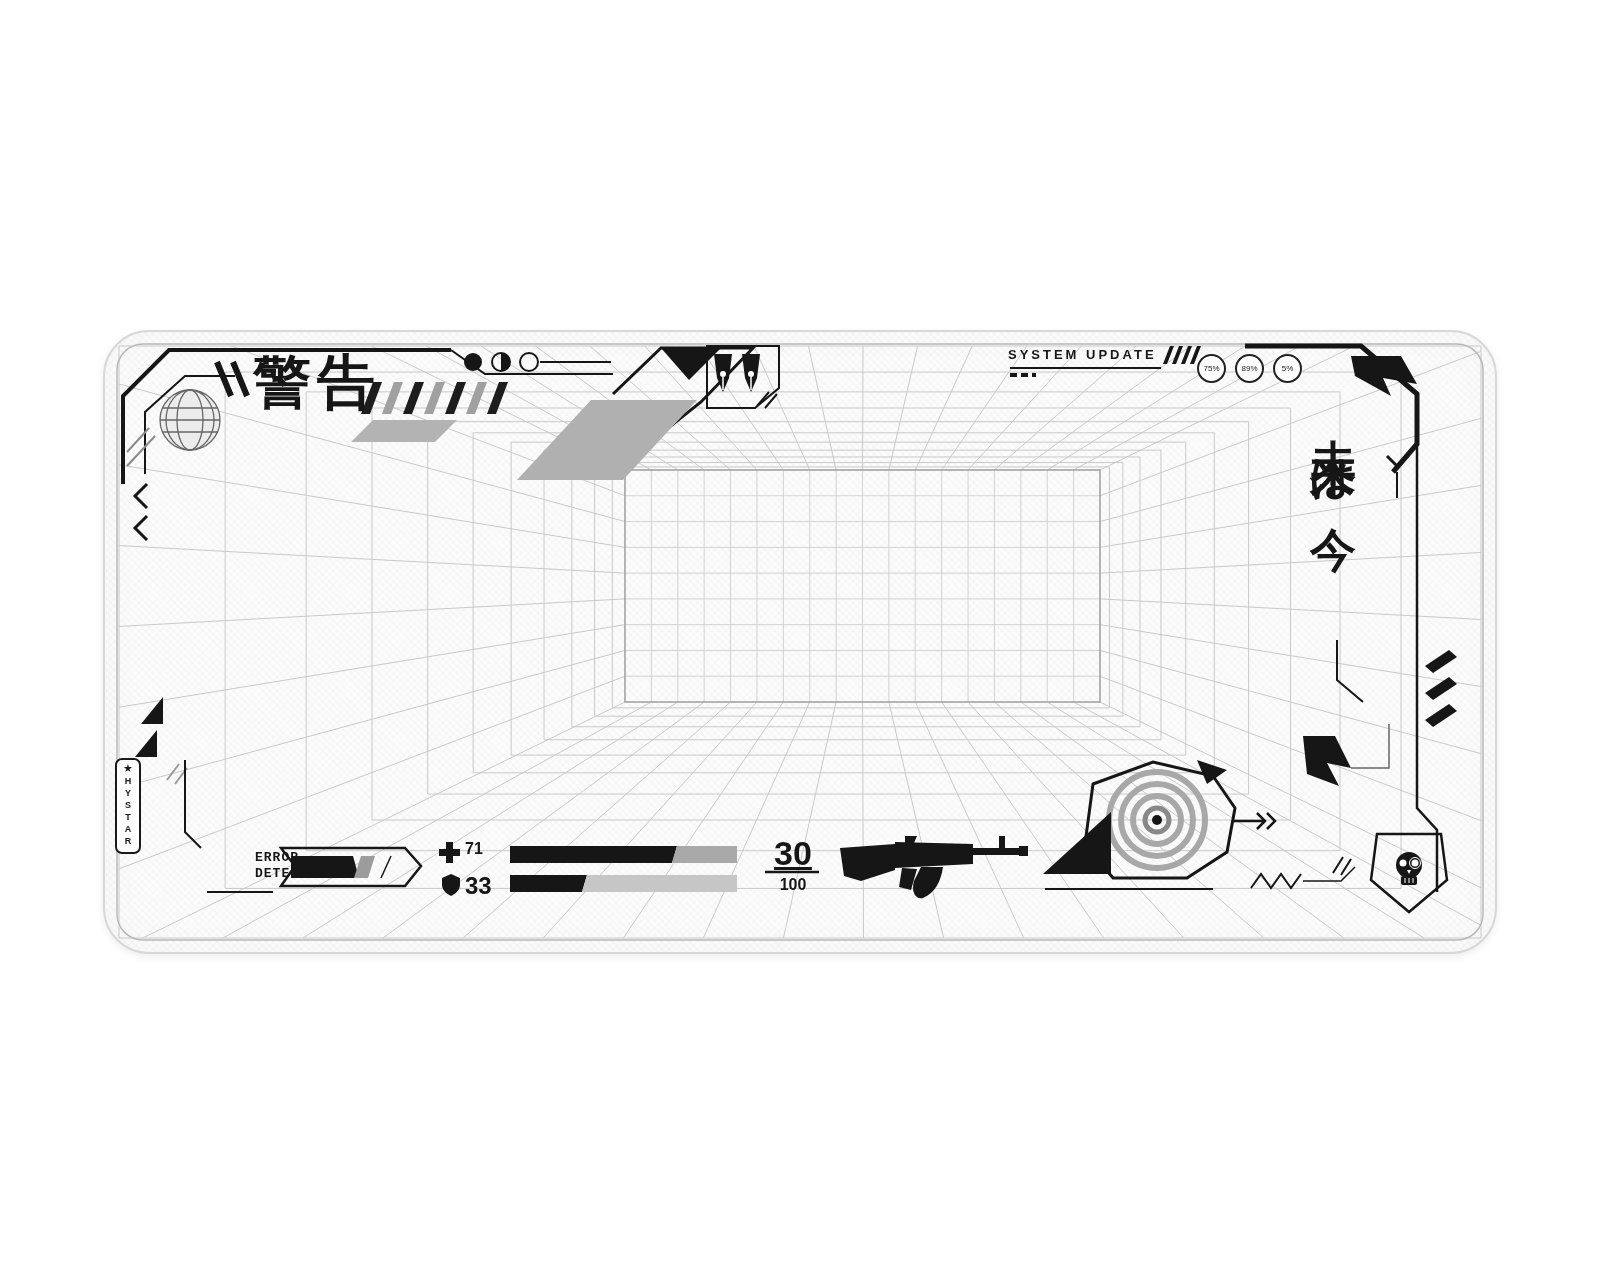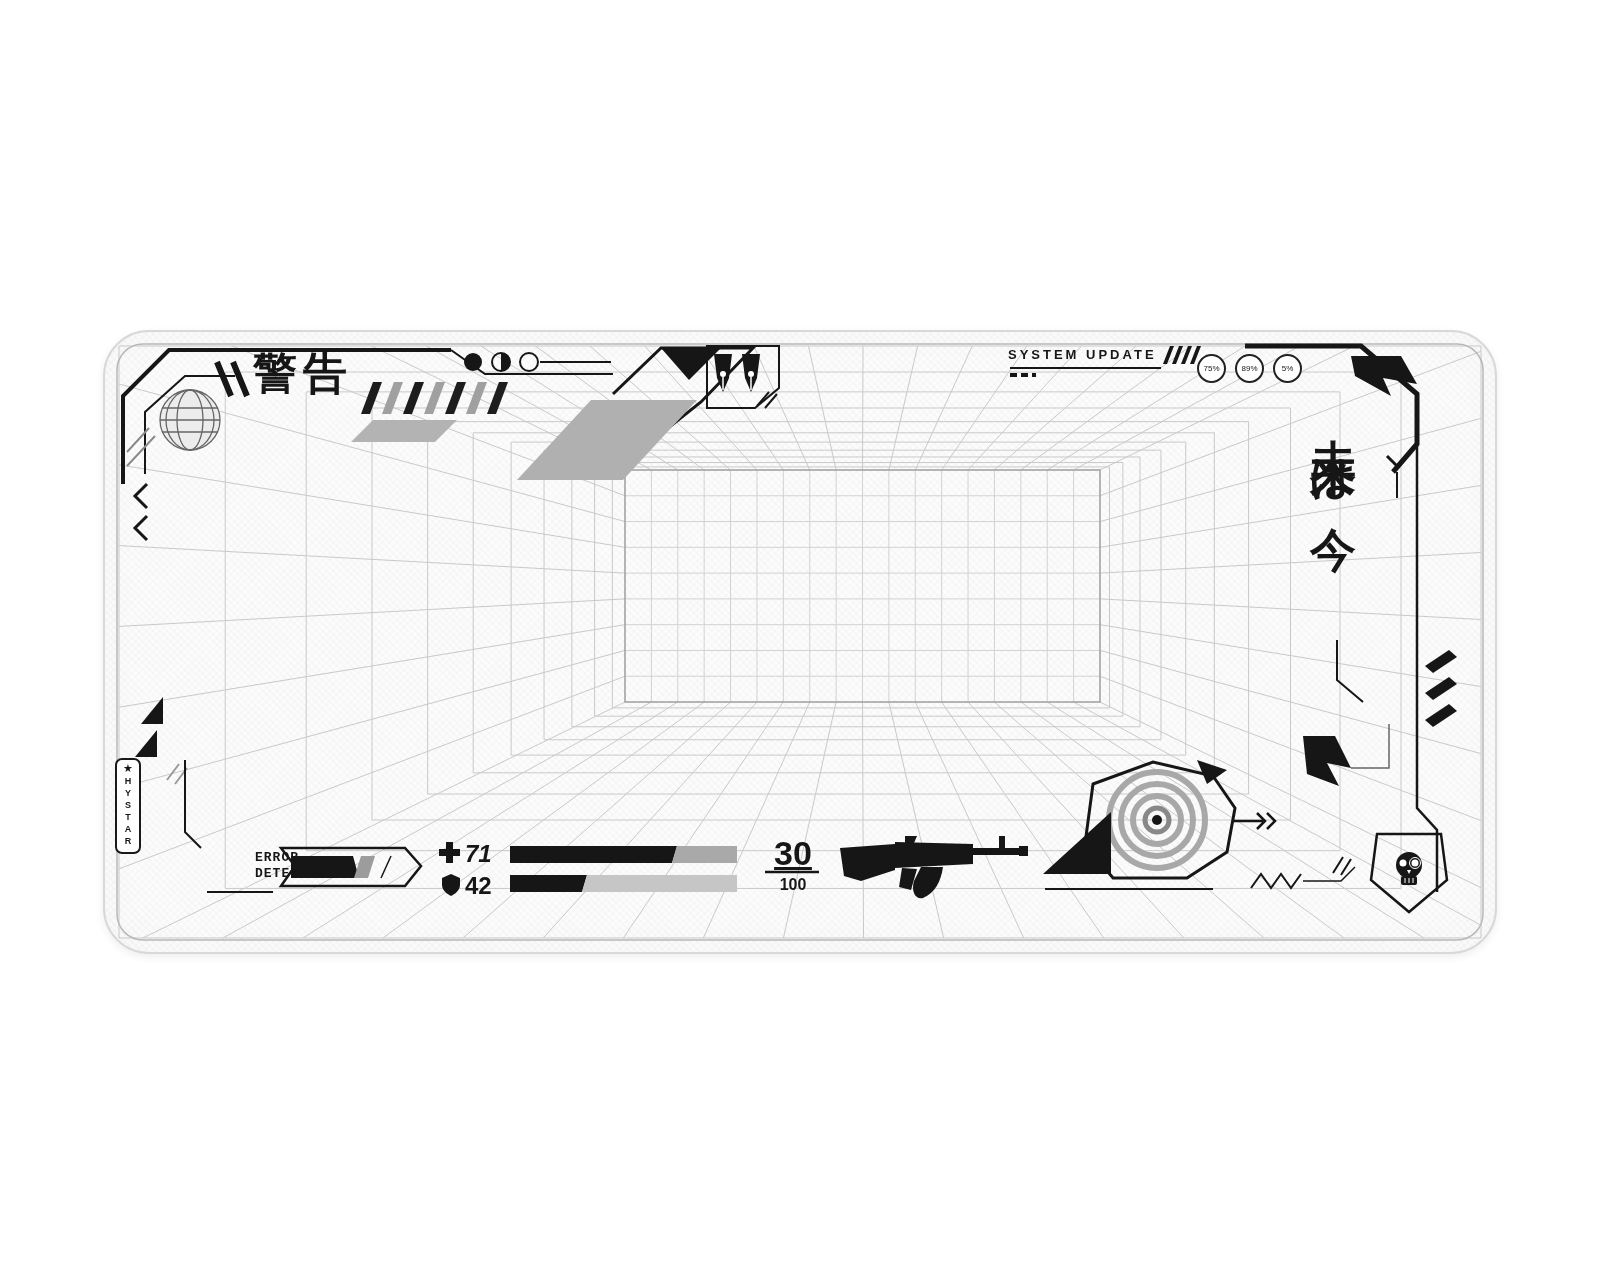--- a/index.html
+++ b/index.html
@@ -8,27 +8,27 @@
     position:absolute;left:103px;top:330px;width:1390px;height:620px;
     background:
       repeating-linear-gradient(45deg, rgba(0,0,0,0.015) 0 2px, rgba(0,0,0,0) 2px 5px),
       repeating-linear-gradient(-45deg, rgba(0,0,0,0.012) 0 2px, rgba(0,0,0,0) 2px 5px),
       #fcfcfc;
     border:2px solid #d8d8d8;border-radius:46px;overflow:hidden;
     box-shadow:0 3px 8px rgba(0,0,0,0.07), inset 0 0 50px rgba(0,0,0,0.025);
   }
   #art{position:absolute;left:0;top:0;z-index:1;}
   .t{position:absolute;z-index:2;color:#161616;font-weight:bold;white-space:nowrap;}
-  .warning{left:148px;top:12px;font-size:44px;letter-spacing:6px;}
+  .warning{left:148px;top:12px;font-size:58px;letter-spacing:6px;}
   .sysupd{left:903px;top:15px;font-size:13px;letter-spacing:3px;}
   .badges{left:1092px;top:22px;display:flex;gap:9px;}
   .badge{width:25px;height:25px;border:2px solid #222;border-radius:50%;background:#fff;
          display:flex;align-items:center;justify-content:center;font-size:8px;font-weight:normal;color:#161616;}
   .kanji-v{left:1206px;top:70px;font-size:46px;line-height:1;writing-mode:vertical-rl;text-orientation:upright;letter-spacing:12px;}
-  .hp{left:360px;top:508px;font-size:24px;font-style:italic;}
+  .hp{left:360px;top:508px;font-size:16px;}
   .ap{left:360px;top:540px;font-size:24px;}
   .ammo-cur{left:660px;top:502px;font-size:34px;width:56px;text-align:center;text-decoration:underline;}
   .ammo-res{left:660px;top:544px;font-size:16px;width:56px;text-align:center;}
   .err{left:102px;top:518px;font-size:13px;letter-spacing:1px;line-height:16px;font-family:"Liberation Mono","DejaVu Sans Mono",monospace;}
   .err span{display:block;padding-left:48px;}
   .brandbox{left:10px;top:426px;width:26px;height:96px;border:2px solid #1a1a1a;border-radius:7px;background:#fff;
             display:flex;flex-direction:column;align-items:center;padding-top:3px;box-sizing:border-box;z-index:2;position:absolute;}
   .brandbox .star{font-size:11px;color:#161616;line-height:1;}
   .brandbox .bname{writing-mode:vertical-lr;text-orientation:upright;font-size:9px;font-weight:bold;letter-spacing:2px;color:#161616;margin-top:2px;}
 </style>
@@ -288,21 +288,21 @@
 
   <div class="badges" style="position:absolute;z-index:2;">
     <div class="badge">75%</div>
     <div class="badge">89%</div>
     <div class="badge">5%</div>
   </div>
 
   <div class="t kanji-v">未来は今</div>
 
   <div class="t hp">71</div>
-  <div class="t ap">42</div>
+  <div class="t ap">33</div>
   <div class="t ammo-cur">30</div>
   <div class="t ammo-res">100</div>
 
   <div class="t err">
     <span>ERROR</span>
     <span>DETECTED</span>
   </div>
 
   <div class="brandbox">
     <span class="star">★</span>

